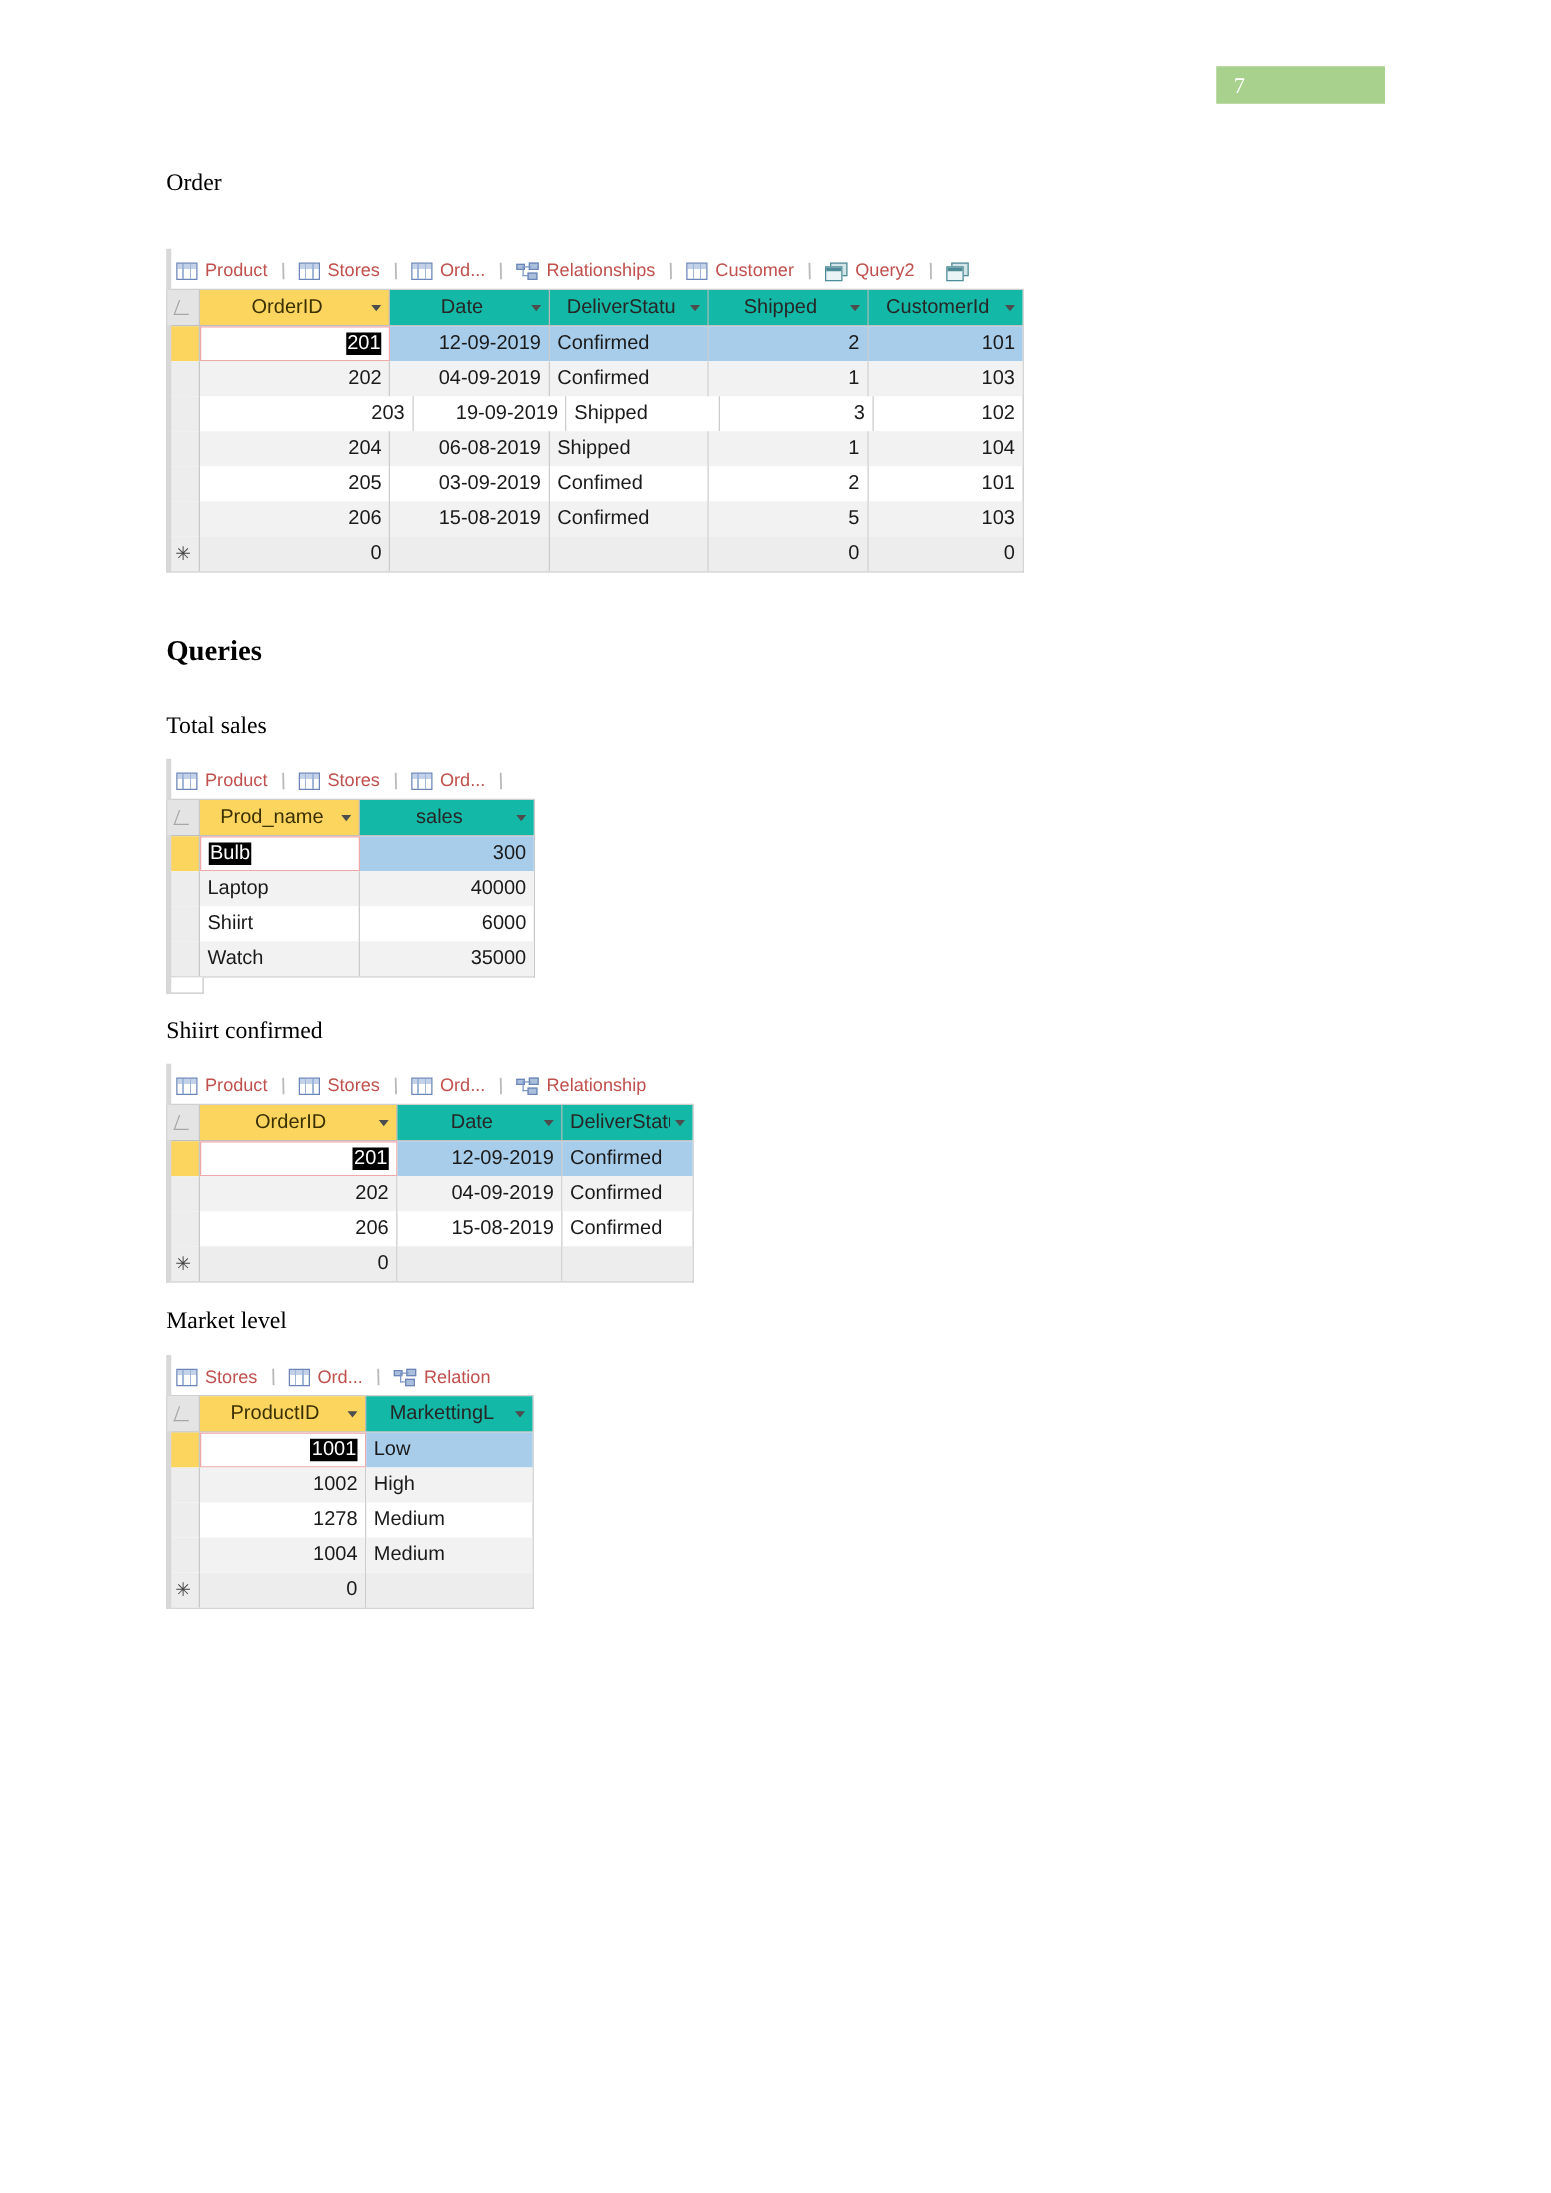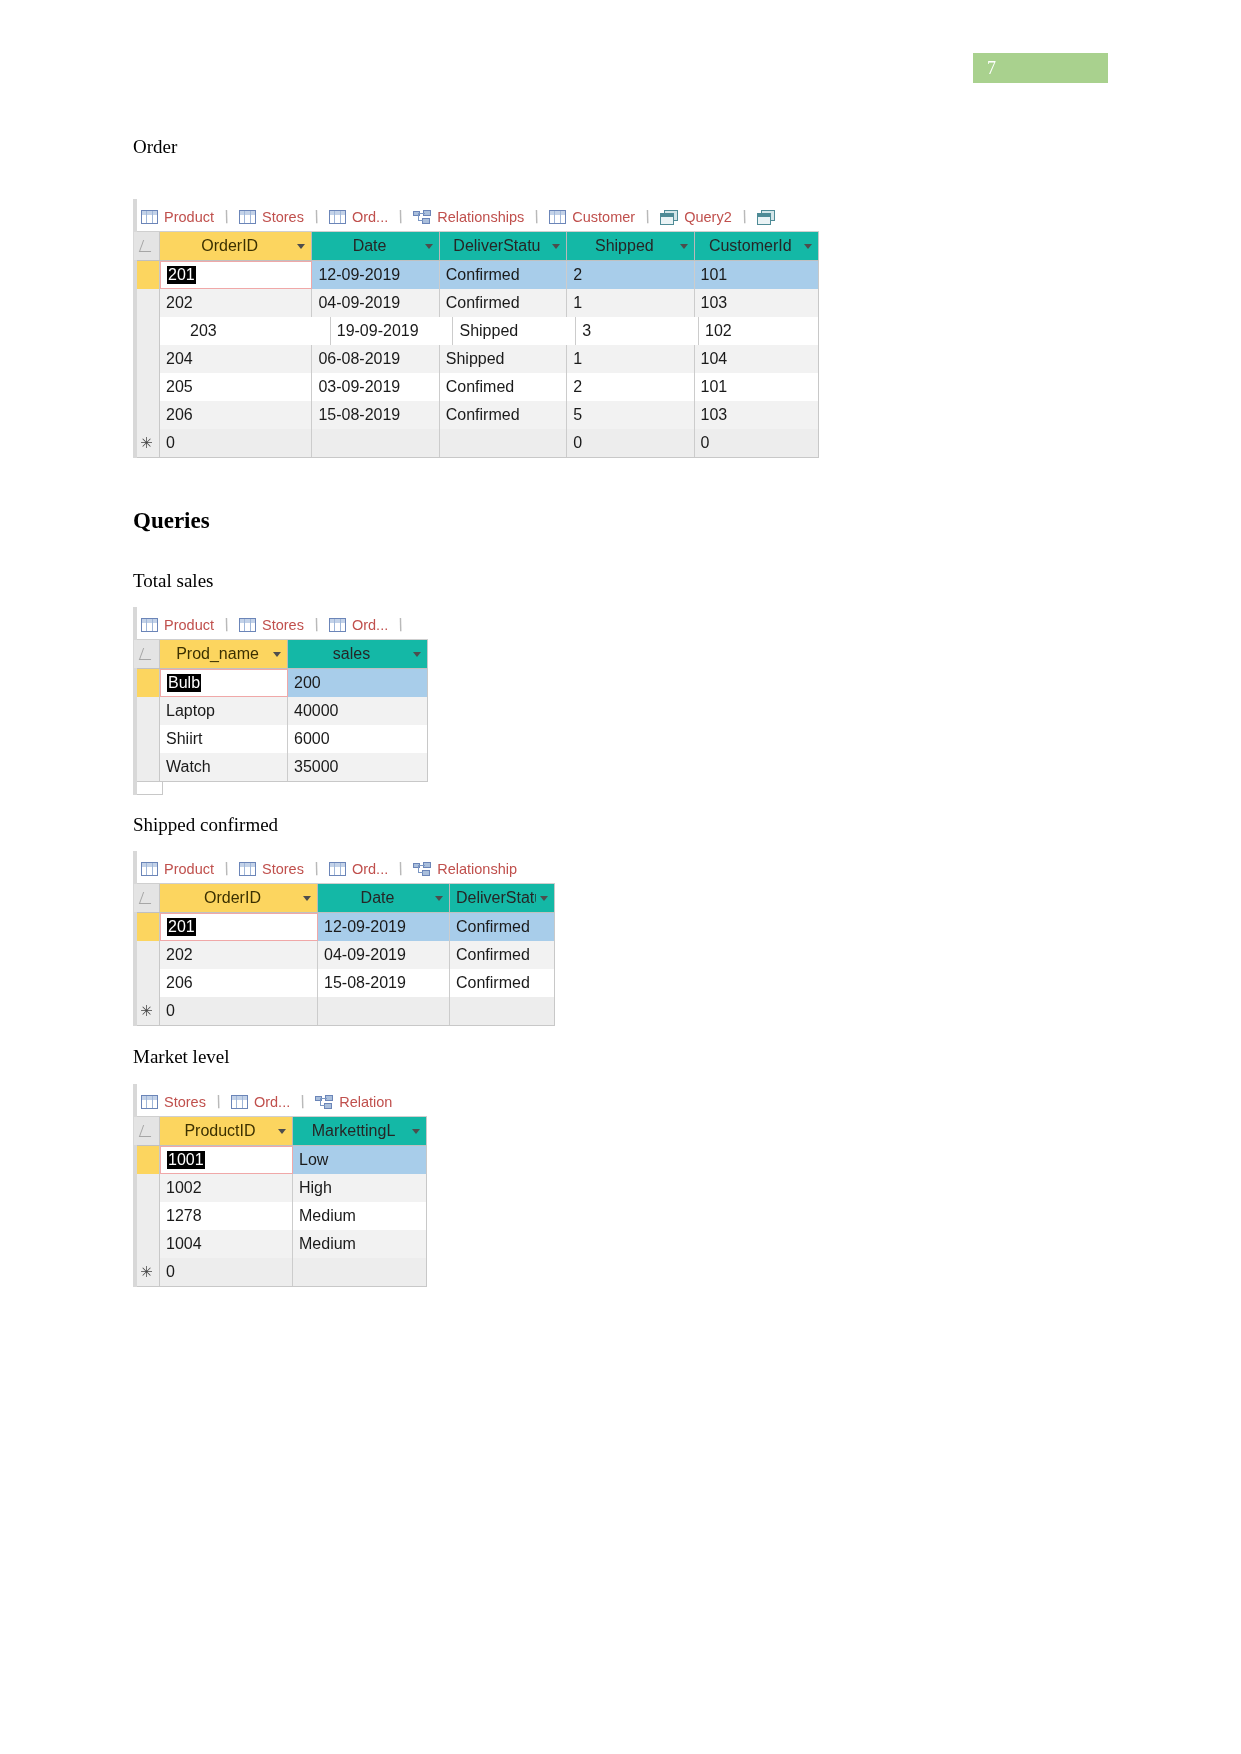--- a/index.html
+++ b/index.html
@@ -157,21 +157,21 @@
     border-right: 1px solid #cccccc;
     display: flex;
     align-items: center;
     font-size: 16px;
     color: #1a1a1a;
     padding: 0 6px;
     overflow: hidden;
     white-space: nowrap;
     font-family: "Liberation Sans", sans-serif;
   }
-  .cell.num { }
+  .cell.num { justify-content: flex-end; }
   .hdr .cell {
     background: #14b8a6;
     justify-content: space-between;
     gap: 4px;
     border-right: 1px solid #b9b9b9;
   }
   .hdr .cell .htext {
     flex: 1 1 auto;
     text-align: center;
     overflow: hidden;
@@ -434,21 +434,21 @@
         <span class="htext">sales</span>
         <span class="caret"></span>
       </div>
     </div>
 
     <div class="grid-row selected current">
       <div class="selbox"></div>
       <div class="cell editing" style="width:128px;">
           <span class="sel-text">Bulb</span>
         </div>
-      <div class="cell num" style="width:139px; border-right:none;">200</div>
+      <div class="cell num" style="width:139px; border-right:none;">300</div>
     </div>
 
     <div class="grid-row alt">
       <div class="selbox"></div>
       <div class="cell" style="width:128px;">Laptop</div>
       <div class="cell num" style="width:139px; border-right:none;">40000</div>
     </div>
 
     <div class="grid-row">
       <div class="selbox"></div>
@@ -458,21 +458,21 @@
 
     <div class="grid-row alt">
       <div class="selbox"></div>
       <div class="cell" style="width:128px;">Watch</div>
       <div class="cell num" style="width:139px; border-right:none;">35000</div>
     </div>
   </div>
   <div class="blank-strip" style="width:30px;"></div>
 </div>
 
-<div class="section-label" style="left:133px; top:814px;">Shipped confirmed</div>
+<div class="section-label" style="left:133px; top:814px;">Shiirt confirmed</div>
 
 <div class="access-window" style="left:133px; top:851px; width:422px;">
   <div class="left-rail"></div>
   <div class="tabbar">
     <div class="tab">
       <span class="tbl-icon"></span>
       <span class="tab-label">Product</span>
       <span class="tab-sep">\</span>
     </div>
     <div class="tab">

